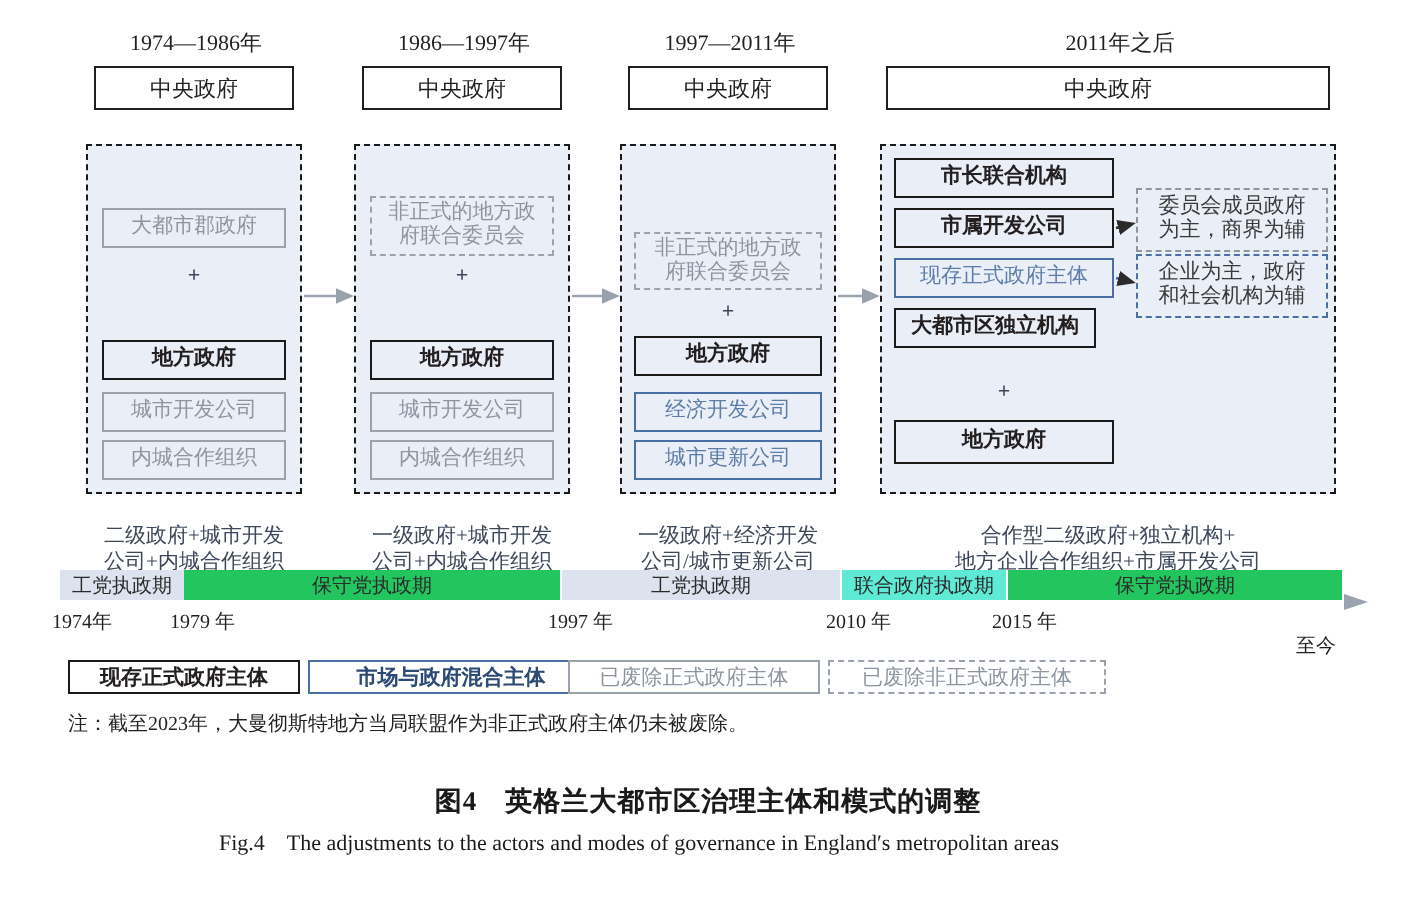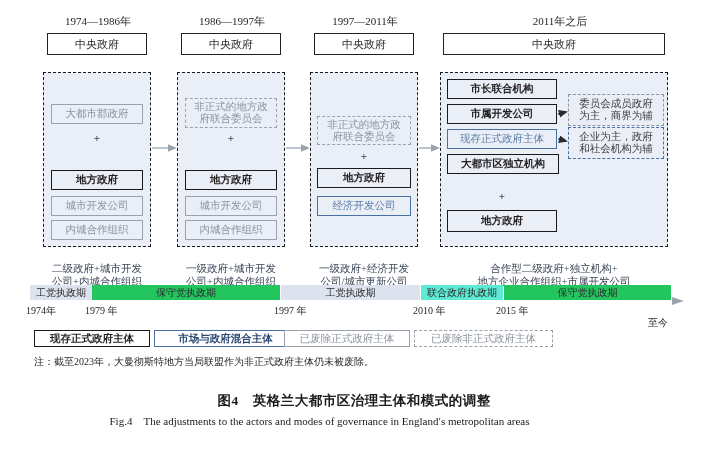--- a/index.html
+++ b/index.html
@@ -184,30 +184,31 @@
     <span style="white-space:pre-line;">一级政府+城市开发
 公司+内城合作组织</span>
   </div>
 
   <div class="col-box" style="left:310px; top:72px; width:108px; height:175px;"></div>
   <div class="node abolished-informal" style="left: 317px; top: 116px; width: 94px; height: 29px; white-space: pre-line;">非正式的地方政
 府联合委员会</div>
   <div class="plus" style="left:310px; top:150px; width:108px;">+</div>
   <div class="node formal-existing" style="left:317px; top:168px; width:94px; height:20px;">地方政府</div>
   <div class="node mixed" style="left:317px; top:196px; width:94px; height:20px;">经济开发公司</div>
+  <div class="node mixed" style="left:317px; top:220px; width:94px; height:20px;">城市更新公司</div>
   <div class="summary" style="left: 300px; top: 250px; width: 128px; white-space: pre-line;">
     <span style="white-space:pre-line;">一级政府+经济开发
 公司/城市更新公司</span>
   </div>
 
   <div class="col-box" style="left:440px; top:72px; width:228px; height:175px;"></div>
   <div class="node formal-existing" style="left:447px; top:79px; width:110px; height:20px;">市长联合机构</div>
   <div class="node formal-existing" style="left:447px; top:104px; width:110px; height:20px;">市属开发公司</div>
   <div class="node mixed" style="left:447px; top:129px; width:110px; height:20px;">现存正式政府主体</div>
-  <div class="node formal-existing" style="left:447px; top:154px; width:112px; height:20px;">大都市区独立机构</div>
+  <div class="node formal-existing" style="left:447px; top:154px; width:101px; height:20px;">大都市区独立机构</div>
   <div class="plus" style="left:447px; top:190px; width:110px;">+</div>
   <div class="node formal-existing" style="left:447px; top:210px; width:110px; height:22px;">地方政府</div>
 
   <div class="node annot-grey" style="left: 568px; top: 94px; width: 96px; height: 32px; white-space: pre-line;">委员会成员政府
 为主，商界为辅</div>
   <div class="node annot-blue" style="left: 568px; top: 127px; width: 96px; height: 32px; white-space: pre-line;">企业为主，政府
 和社会机构为辅</div>
 
   <div class="summary" style="left: 438px; top: 250px; width: 232px; white-space: pre-line;">
     <span style="white-space:pre-line;">合作型二级政府+独立机构+

